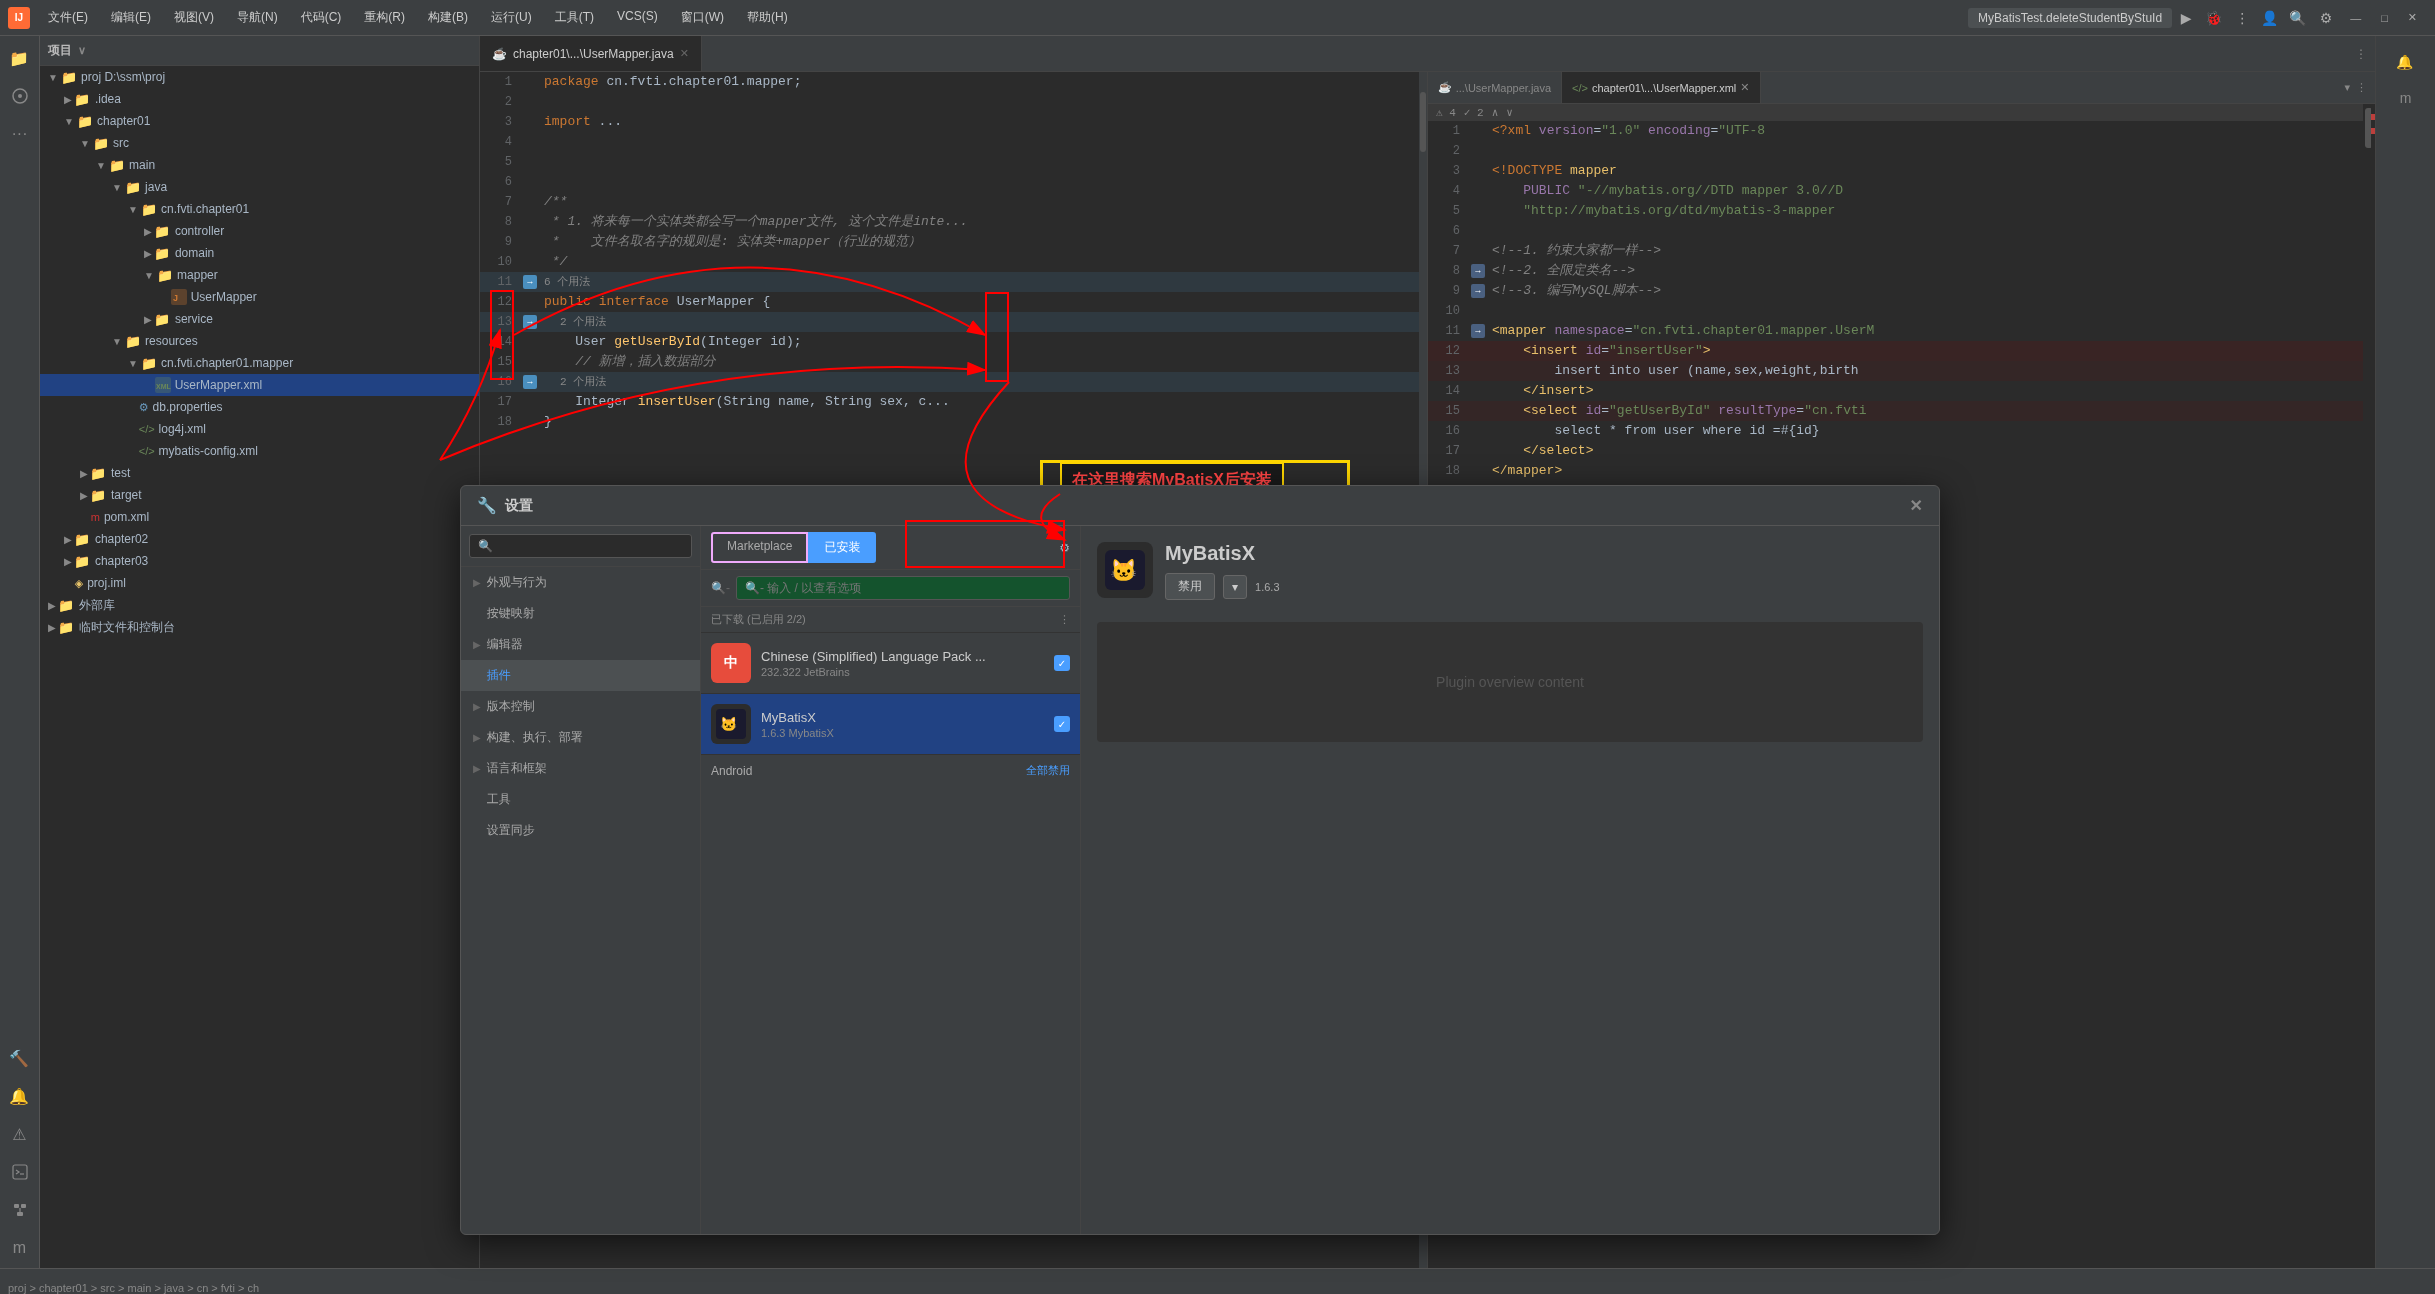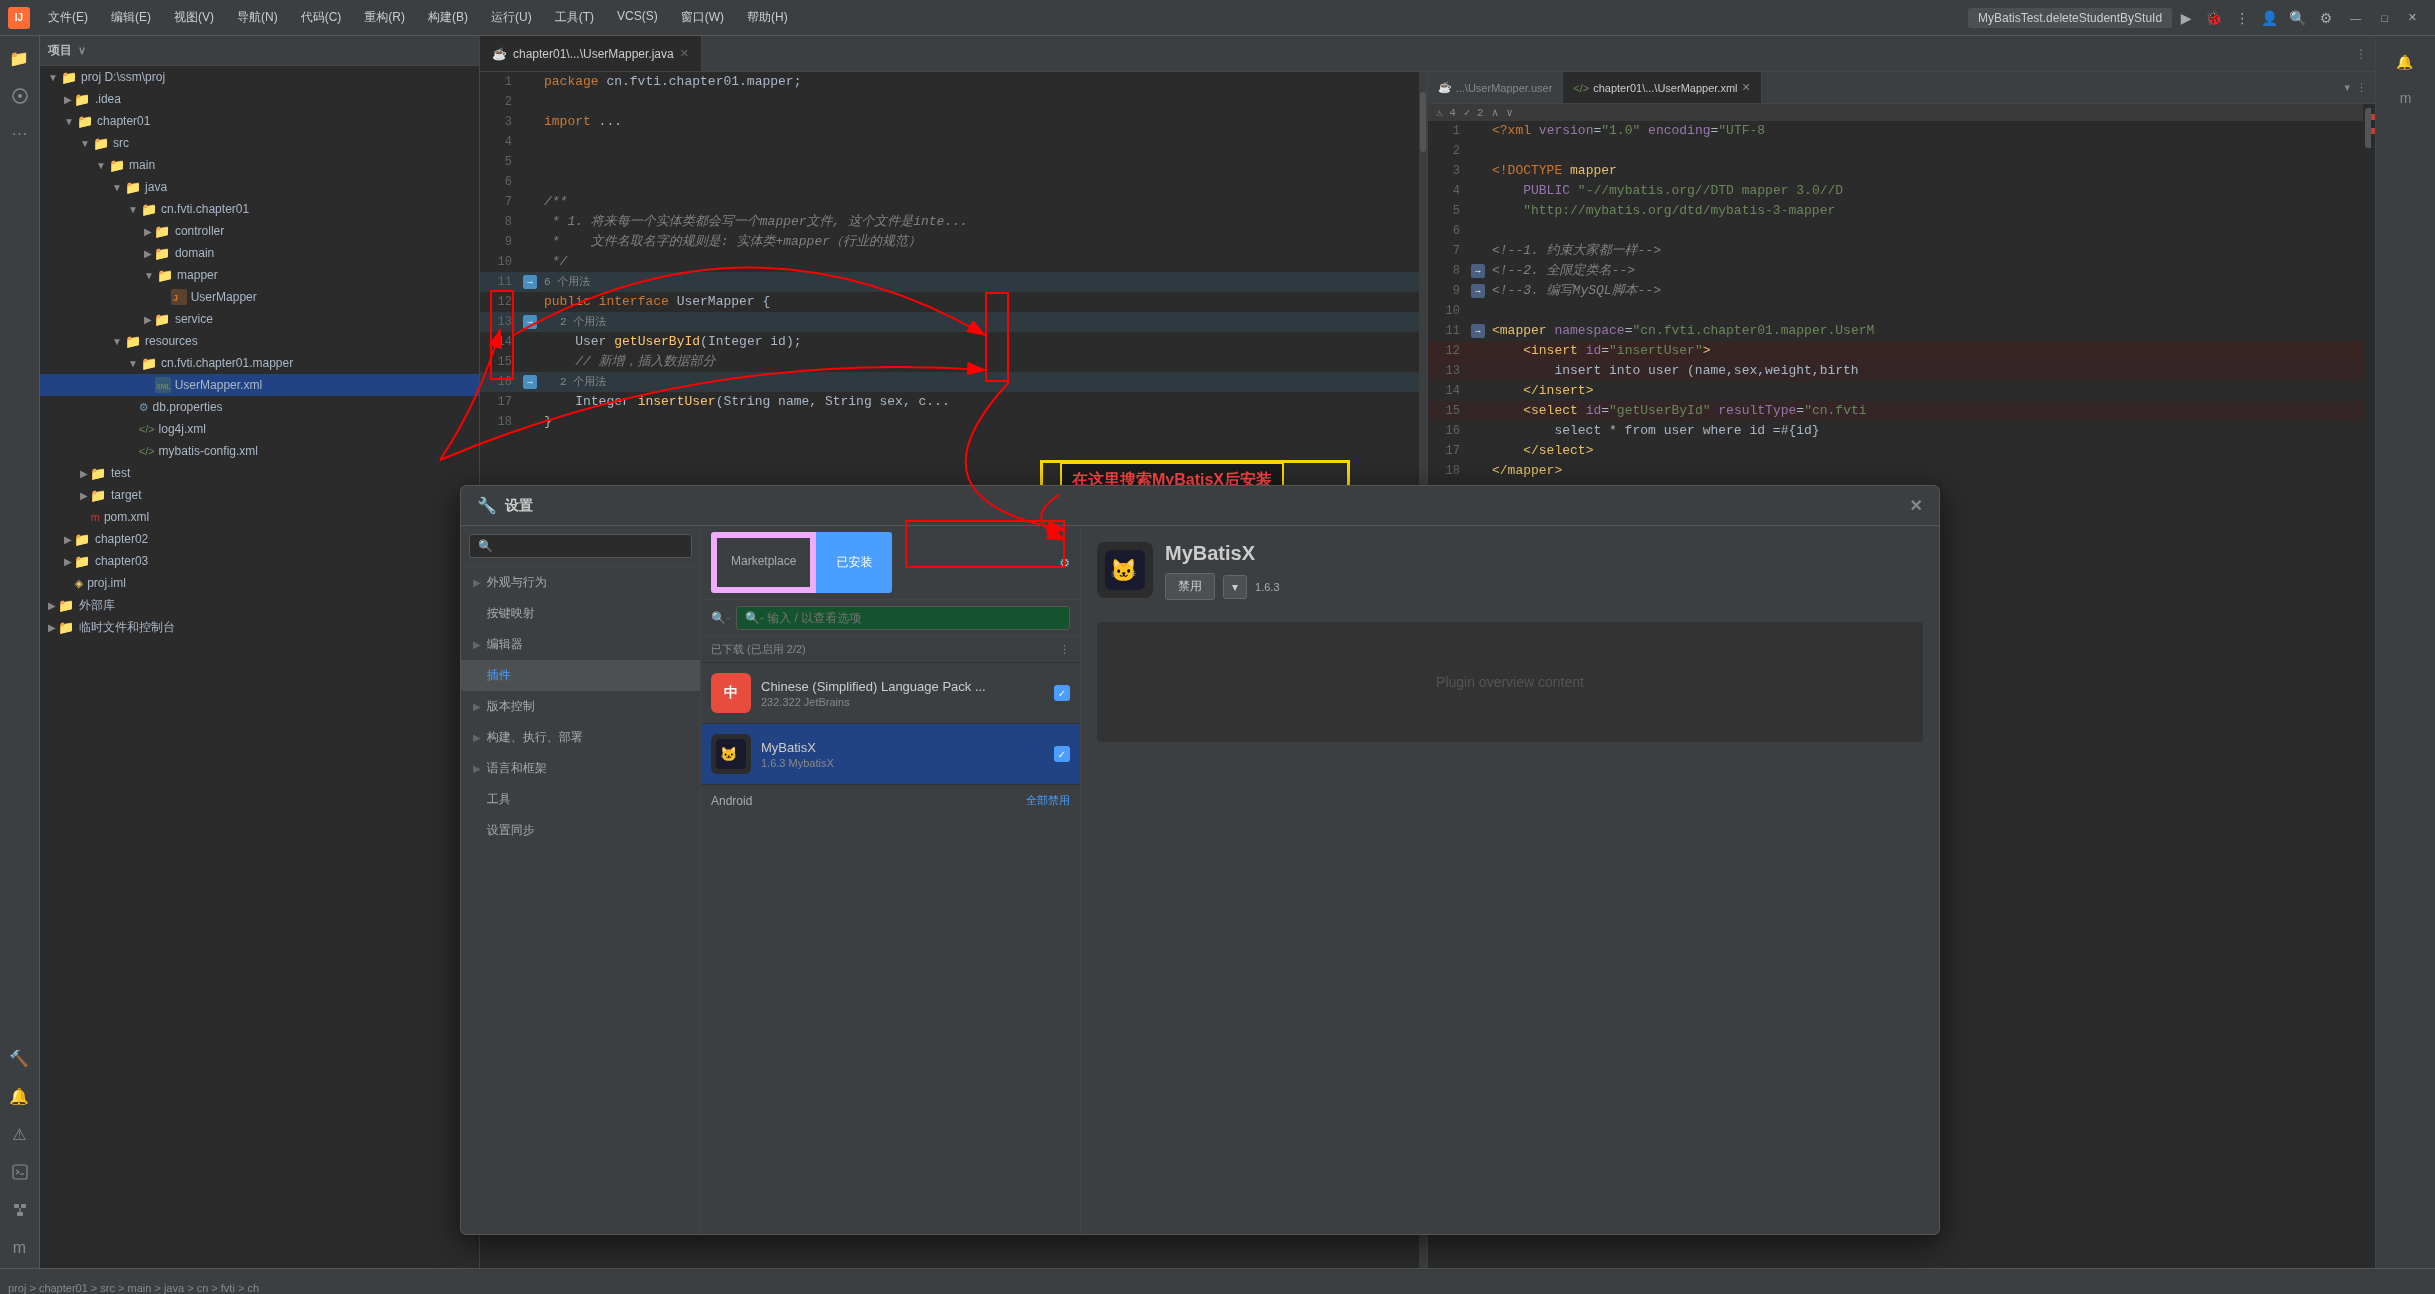--- a/index.html
+++ b/index.html
@@ -320,25 +320,25 @@
     }
     .plugin-header {
       display: flex; align-items: center;
       padding: 6px 10px;
       border-bottom: 1px solid #444;
     }
     .plugin-tabs {
       display: flex; gap: 0;
     }
     .plugin-tab {
-      padding: 16px 14px;
+      padding: 5px 14px;
       cursor: pointer;
       font-size: 12px;
       color: #aaa;
-      border: 6px solid #f0abfc;
+      border: 2px solid #f0abfc;
       border-radius: 0;
     }
     .plugin-tab:first-child { border-radius: 3px 0 0 3px; }
     .plugin-tab:last-child { border-radius: 0 3px 3px 0; }
     .plugin-tab.active { background: #4a9eff; color: white; border-color: #4a9eff; }
     .plugin-search {
       padding: 6px 10px;
       border-bottom: 1px solid #444;
       display: flex; align-items: center; gap: 6px;
     }
@@ -844,21 +844,21 @@
         </div>
         <div class="scrollbar-v">
           <div class="scrollbar-thumb"></div>
         </div>
       </div>
 
       <div class="editor-pane">
         <div class="editor-pane-tabs">
           <div class="editor-pane-tab">
             <span style="color:#cc7832;">☕</span>
-            <span>...\UserMapper.user</span>
+            <span>...\UserMapper.java</span>
           </div>
           <div class="editor-pane-tab active">
             <span style="color:#6a8759;">&lt;/&gt;</span>
             <span>chapter01\...\UserMapper.xml</span>
             <span style="color:#888;">✕</span>
           </div>
           <div style="margin-left:auto; display:flex; align-items:center; padding: 0 8px; gap:6px;">
             <span style="cursor:pointer; color:#888;">▾</span>
             <span style="cursor:pointer; color:#888;">⋮</span>
           </div>

